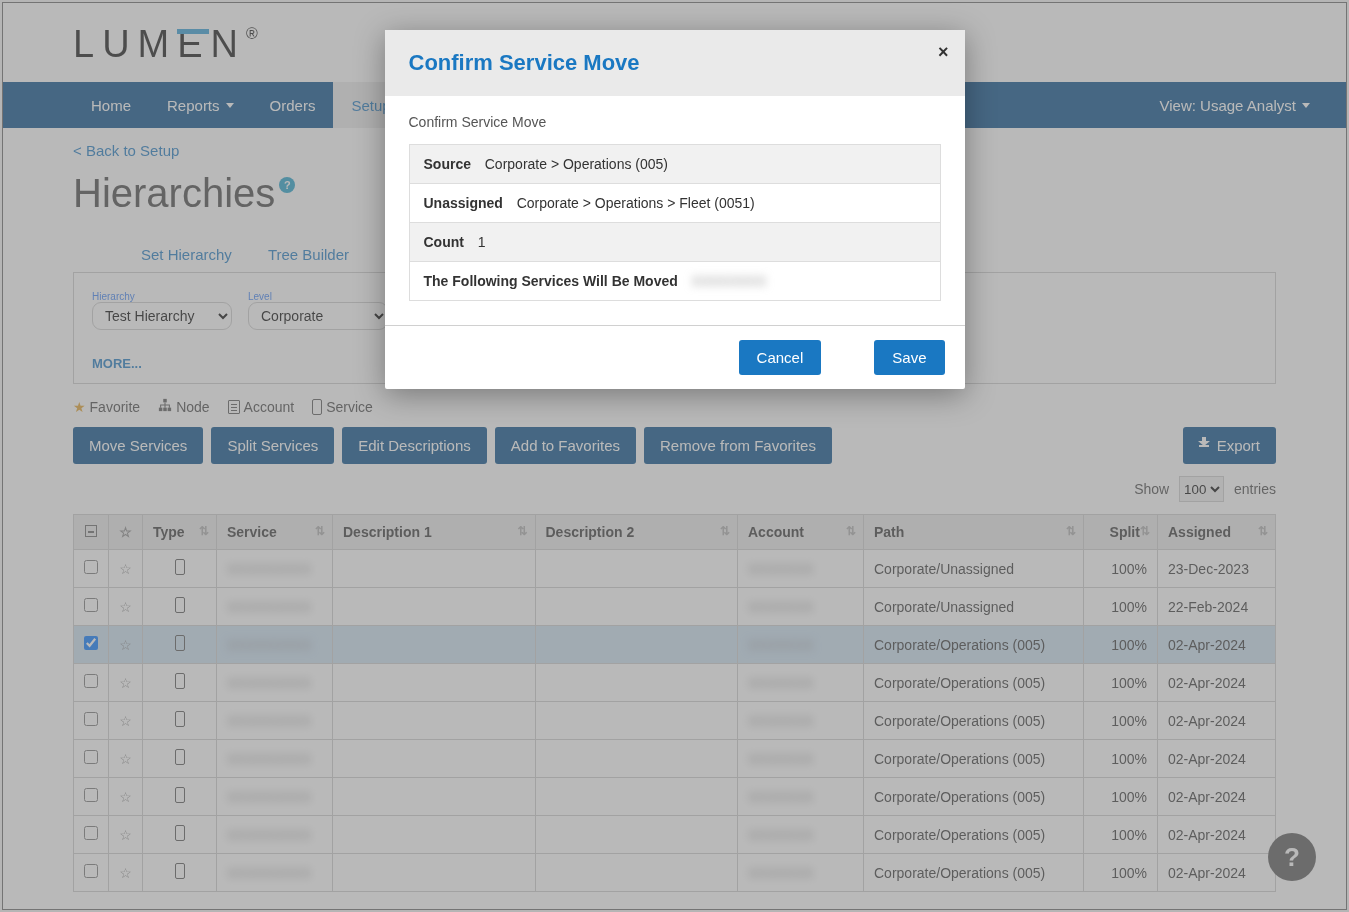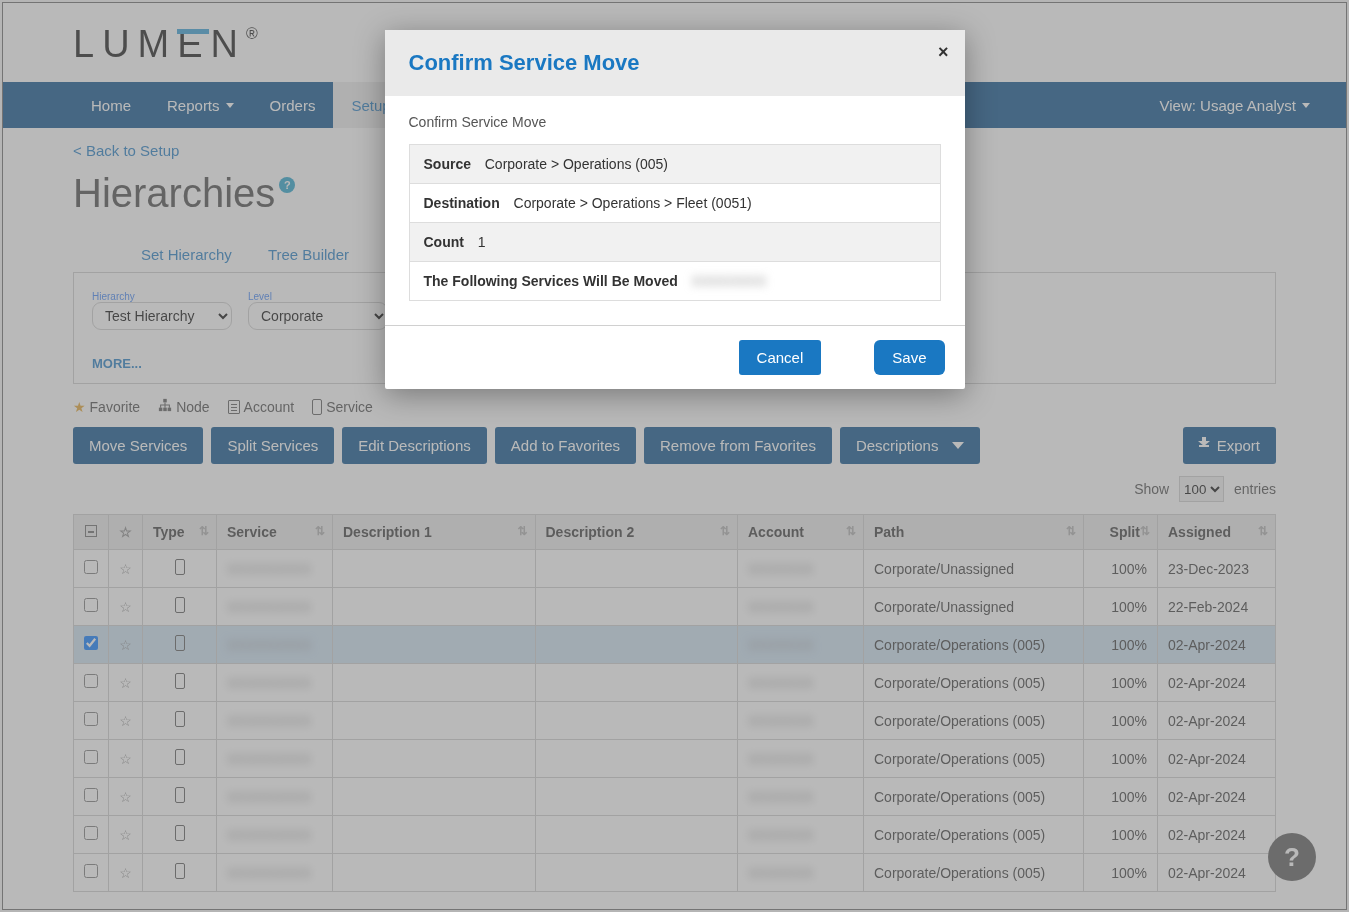--- a/index.html
+++ b/index.html
@@ -59,21 +59,21 @@
     .modal-body { padding: 18px 24px 24px; }
     .modal-subtitle { color: #555; margin-bottom: 14px; }
     .info-table { width: 100%; border: 1px solid #ddd; border-collapse: collapse; }
     .info-table tr:nth-child(odd) { background: #f1f1f1; }
     .info-table tr:nth-child(even) { background: #fff; }
     .info-table td { padding: 11px 14px; border-bottom: 1px solid #ddd; font-size: 14px; }
     .info-label { font-weight: bold; color: #333; padding-right: 6px; }
     .modal-footer { border-top: 1px solid #d0d0d0; padding: 14px 20px; text-align: right; display: flex; justify-content: flex-end; gap: 10px; }
     .mbtn { border: none; padding: 9px 18px; font-size: 15px; border-radius: 3px; cursor: pointer; color: #fff; margin-left: 43px; }
     .mbtn.cancel { background: #1a78c2; }
-    .mbtn.save { background: #1a78c2; border-radius: 6px; }
+    .mbtn.save { background: #1a78c2; }
     .help-fab { position: absolute; right: 30px; bottom: 28px; width: 48px; height: 48px; border-radius: 50%; background: #555; color: #fff; display: flex; align-items: center; justify-content: center; font-size: 26px; font-weight: bold; z-index: 50; }
     .half-box { display:inline-block; width:12px; height:12px; border:1.5px solid #666; position:relative; }
     .half-box::after { content:''; position:absolute; left:2px; right:2px; top:5px; height:1.5px; background:#666; }
     .dl-icon { display:inline-block; width:10px; height:2px; background:#fff; position:relative; }
     .dl-icon::before { content:''; position:absolute; left:3px; top:-8px; width:4px; height:6px; background:#fff; }
     .dl-icon::after { content:''; position:absolute; left:-1px; top:-4px; width:0; height:0; border-left:6px solid transparent; border-right:6px solid transparent; border-top:5px solid #fff; }
     .chev-d { display:inline-block; width:0; height:0; border-left:6px solid transparent; border-right:6px solid transparent; border-top:7px solid #fff; margin-left:6px; }
   </style>
 </head>
 <body>
@@ -152,24 +152,20 @@
           <span>Service</span>
         </span>
     </div>
 
     <div class="actions-row">
       <button class="btn">Move Services</button>
       <button class="btn">Split Services</button>
       <button class="btn">Edit Descriptions</button>
       <button class="btn">Add to Favorites</button>
       <button class="btn">Remove from Favorites</button>
-      <button class="btn">
-          <span>Descriptions</span>
-          <span class="chev-d"></span>
-        </button>
       <button class="btn export">
           <span class="dl-icon"></span>
           <span>Export</span>
         </button>
     </div>
 
     <div class="show-entries">
       <span>Show</span>
       <select><option>100</option></select>
       <span>entries</span>
@@ -314,21 +310,21 @@
     <div class="modal-close">×</div>
   </div>
   <div class="modal-body">
     <div class="modal-subtitle">Confirm Service Move</div>
     <table class="info-table">
       <tbody>
           <tr>
             <td><span class="info-label">Source</span>&nbsp;&nbsp;<span>Corporate &gt; Operations (005)</span></td>
           </tr>
       <tr>
-            <td><span class="info-label">Destination</span>&nbsp;&nbsp;<span>Corporate &gt; Operations &gt; Fleet (0051)</span></td>
+            <td><span class="info-label">Unassigned</span>&nbsp;&nbsp;<span>Corporate &gt; Operations &gt; Fleet (0051)</span></td>
           </tr>
       <tr>
             <td><span class="info-label">Count</span>&nbsp;&nbsp;<span>1</span></td>
           </tr>
       <tr>
             <td><span class="info-label">The Following Services Will Be Moved</span>&nbsp;&nbsp;<span class="blur">XXXXXXXX</span></td>
           </tr>
     </tbody>
       </table>
   </div>

